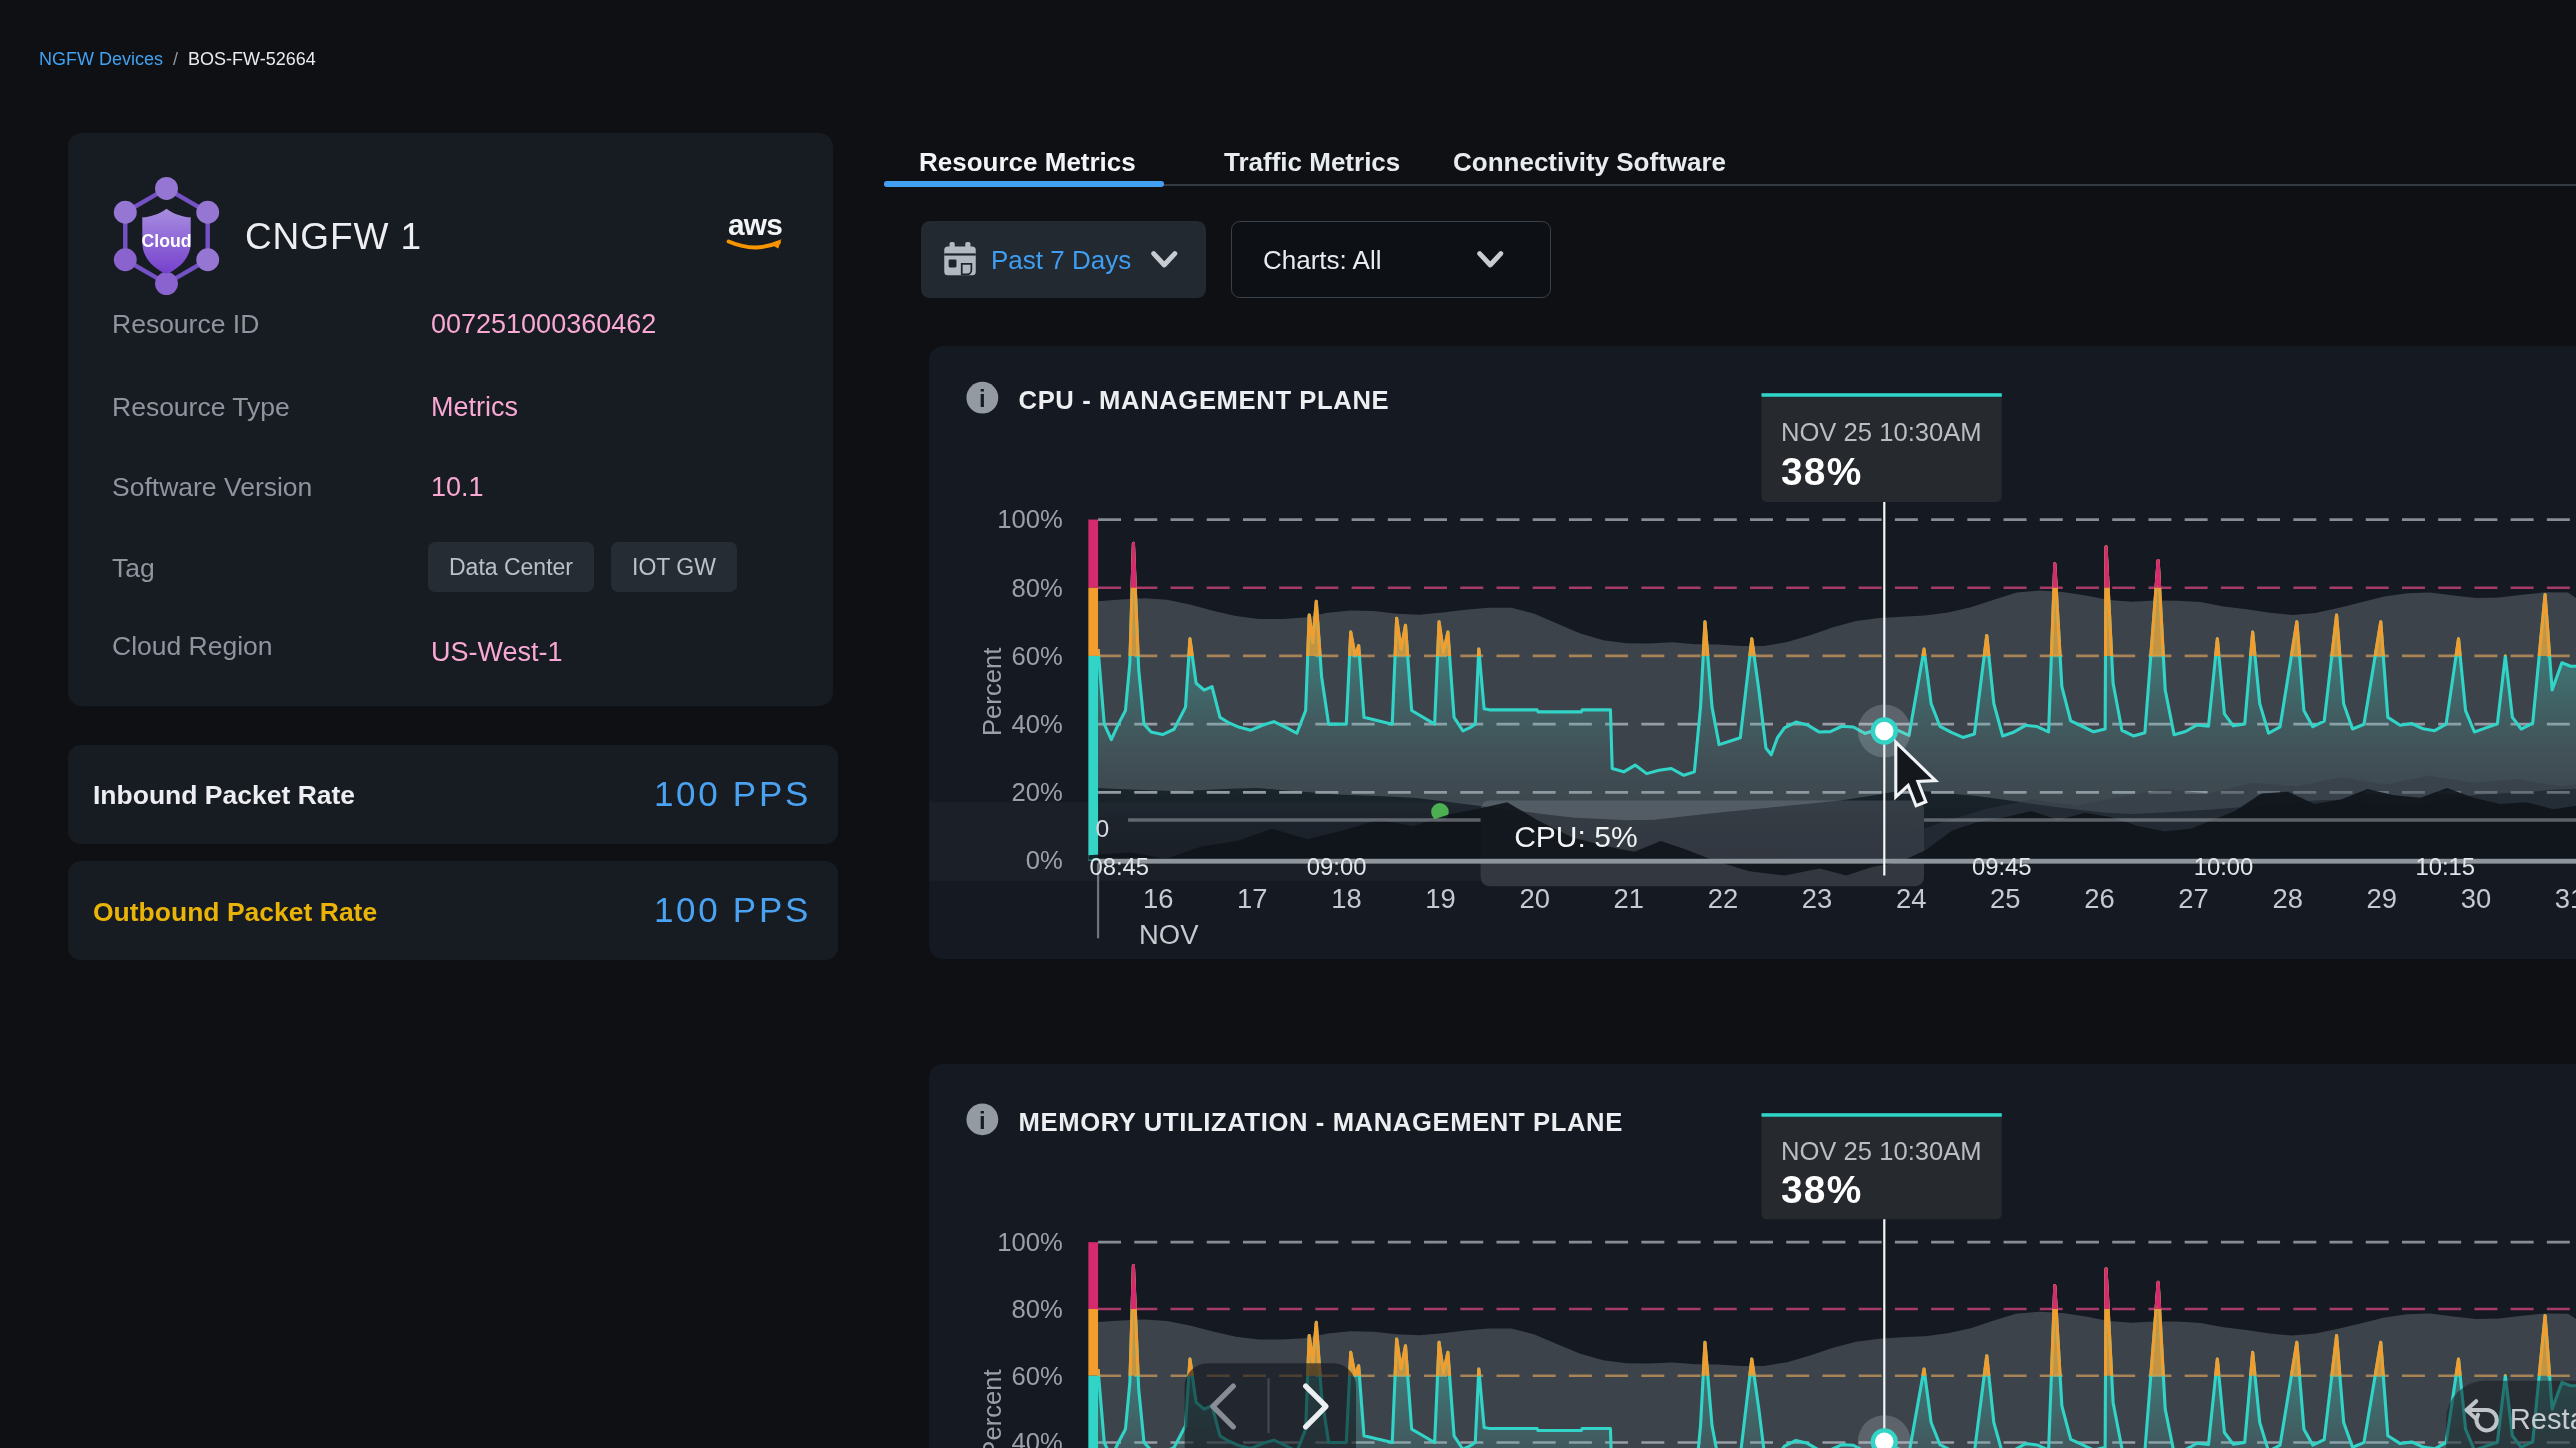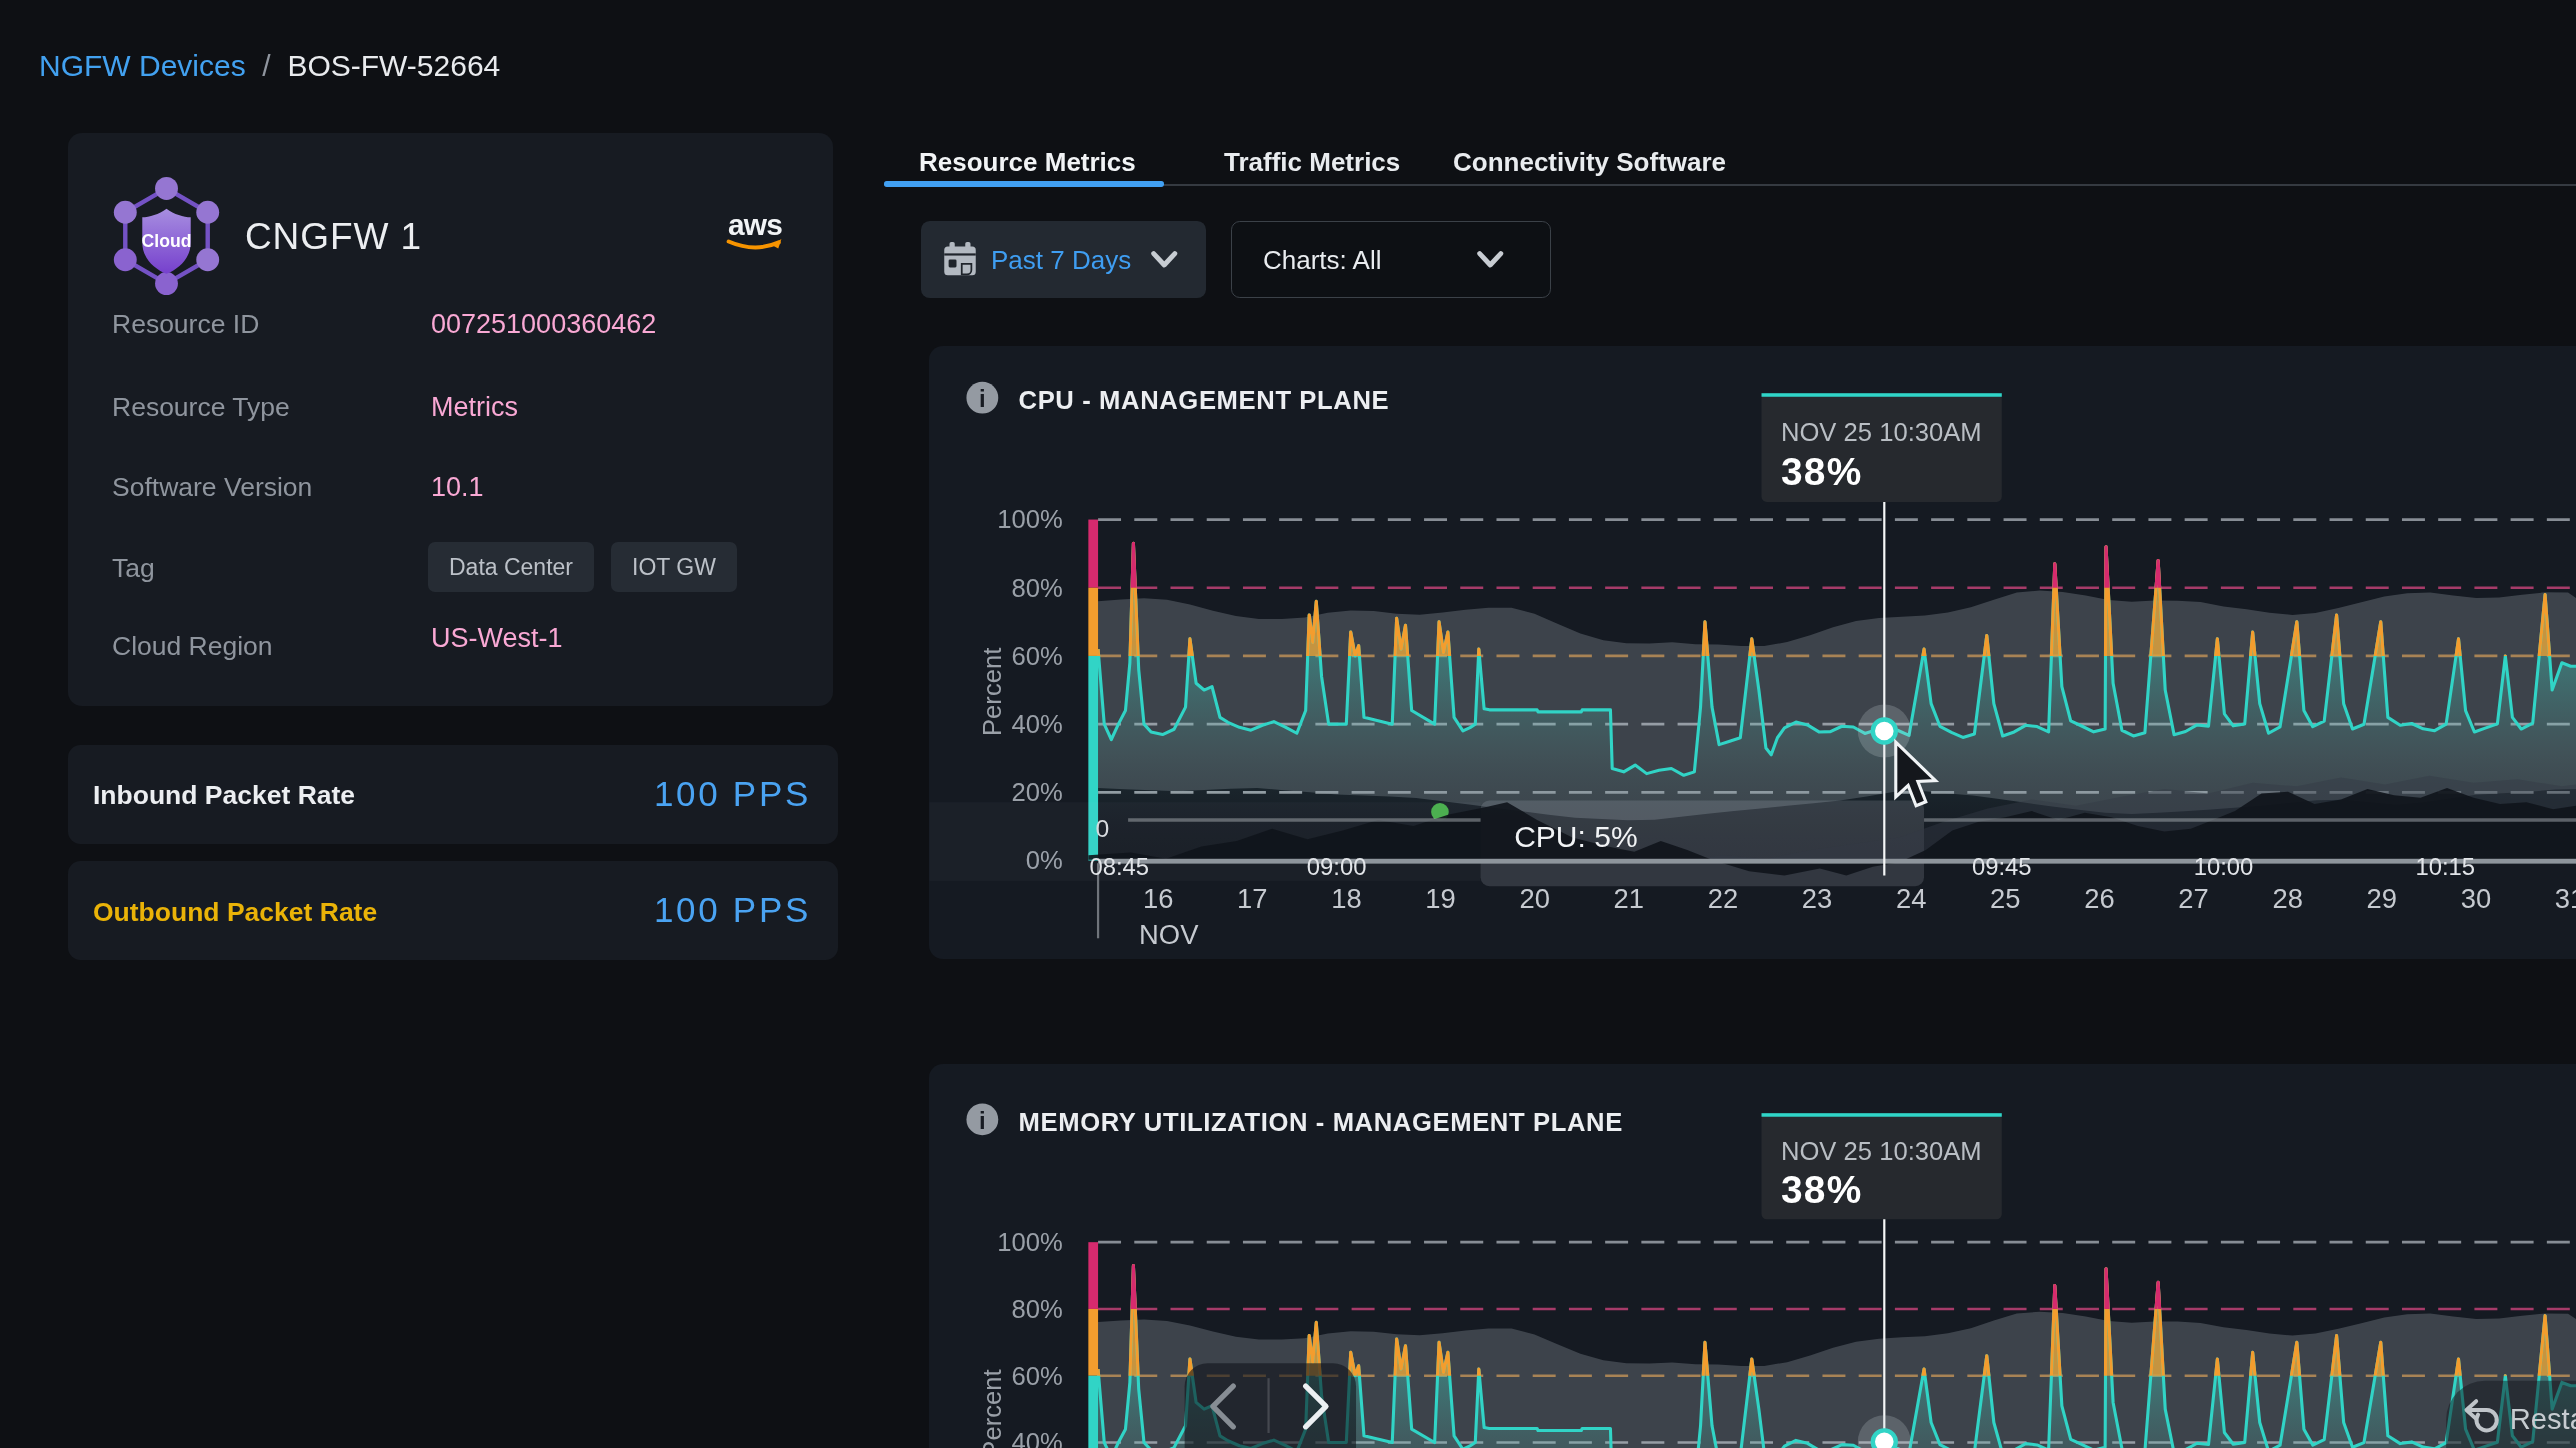--- a/index.html
+++ b/index.html
@@ -6,21 +6,21 @@
 .abs { position:absolute; }
 .card { position:absolute; background:#171b22; border-radius:14px; }
 .lbl { color:#8f959e; font-size:26.5px; }
 .val { color:#f9a8d4; font-size:27px; }
 .chip { display:inline-block; background:#262c34; border-radius:7px; color:#bcc1c8;
   font-size:23px; padding:11.5px 21px; margin-right:17px; }
 .tab { position:absolute; font-size:26px; font-weight:bold; color:#e9ecef; }
 </style></head>
 <body>
 
-<div class="abs" style="left:39px;top:49px;font-size:30px;">
+<div class="abs" style="left:39px;top:49px;font-size:18px;">
 <span style="color:#42a1f0">NGFW Devices</span>
 <span style="color:#8f959e">&nbsp;/&nbsp;</span>
 <span style="color:#e9ebee">BOS-FW-52664</span>
 </div>
 
 <div class="card" style="left:68px;top:133px;width:765px;height:573px;"></div>
 <div class="abs" style="left:113px;top:177px;"><svg width="107" height="118" viewBox="0 0 121 134">
 <defs>
         <linearGradient id="shg" x1="0" y1="0" x2="0" y2="1">
 <stop offset="0" stop-color="#a78ee0"></stop>
@@ -46,21 +46,21 @@
 
 <div class="abs lbl" style="left:112px;top:309px;">Resource ID</div>
 <div class="abs val" style="left:431px;top:309px;">007251000360462</div>
 <div class="abs lbl" style="left:112px;top:392px;">Resource Type</div>
 <div class="abs val" style="left:431px;top:392px;">Metrics</div>
 <div class="abs lbl" style="left:112px;top:472px;">Software Version</div>
 <div class="abs val" style="left:431px;top:472px;">10.1</div>
 <div class="abs lbl" style="left:112px;top:553px;">Tag</div>
 <div class="abs" style="left:428px;top:542px;"><span class="chip">Data Center</span><span class="chip">IOT GW</span></div>
 <div class="abs lbl" style="left:112px;top:631px;">Cloud Region</div>
-<div class="abs val" style="left:431px;top:623px;">US-West-1</div>
+<div class="abs val" style="left:431px;top:637px;">US-West-1</div>
 
 <div class="card" style="left:68px;top:745px;width:770px;height:99px;border-radius:12.4px;"></div>
 <div class="abs" style="left:93px;top:780px;font-size:26.5px;font-weight:bold;color:#eceef1;">Inbound Packet Rate</div>
 <div class="abs" style="right:1765px;top:774px;font-size:35px;letter-spacing:2.7px;color:#4aa3f2;">100 PPS</div>
 <div class="card" style="left:68px;top:861px;width:770px;height:99px;border-radius:12.4px;"></div>
 <div class="abs" style="left:93px;top:897px;font-size:26.5px;font-weight:bold;color:#eab308;">Outbound Packet Rate</div>
 <div class="abs" style="right:1765px;top:890px;font-size:35px;letter-spacing:2.7px;color:#4aa3f2;">100 PPS</div>
 
 <div class="tab" style="left:919px;top:147px;color:#f2f4f6;">Resource Metrics</div>
 <div class="tab" style="left:1224px;top:147px;">Traffic Metrics</div>

